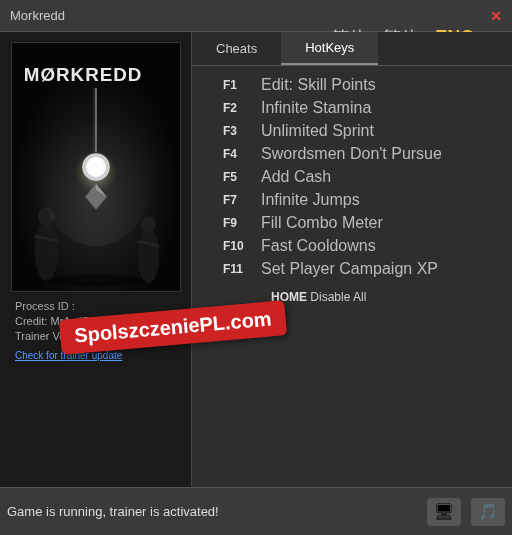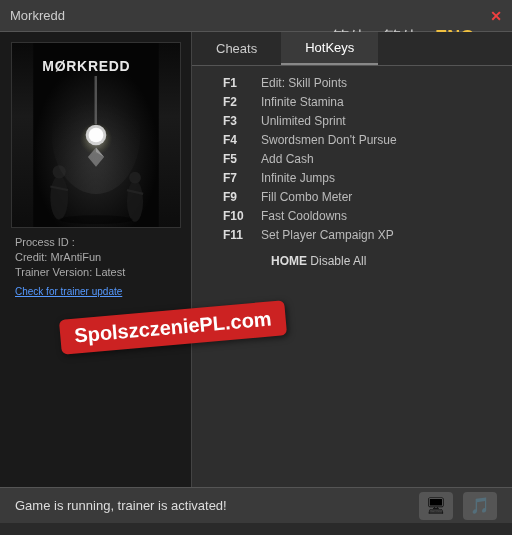--- a/index.html
+++ b/index.html
@@ -68,21 +68,21 @@
       display: flex;
       flex-direction: column;
       align-items: center;
       padding: 10px;
       border-right: 1px solid #444;
       position: relative;
     }
 
     .game-image {
       width: 170px;
-      height: 186px;
+      height: 250px;
       background: linear-gradient(180deg, #0a0a0a 0%, #1a1a1a 40%, #0d0d0d 100%);
       display: flex;
       align-items: center;
       justify-content: center;
       position: relative;
       overflow: hidden;
       border: 1px solid #333;
     }
 
     
@@ -151,42 +151,42 @@
       font-size: 12px;
     }
     .hotkey-key {
       min-width: 38px;
       color: #ddd;
       font-weight: bold;
       font-size: 12px;
     }
     .hotkey-desc {
       color: #bbb;
-      font-size: 12px;
+      font-size: 16px;
     }
 
     .disable-all {
       margin-top: 8px;
       color: #ccc;
       font-size: 12px;
     }
     .disable-key {
       font-weight: bold;
       color: #ddd;
       padding-left: 48px;
     }
 
     
     .status-bar {
       display: flex;
       align-items: center;
       justify-content: space-between;
       background: #3a3a3a;
-      height: 36px;
-      padding: 0 15px;
+      height: 48px;
+      padding: 0 7px;
       border-top: 1px solid #555;
     }
     .status-text {
       color: #ddd;
       font-size: 13px;
     }
     .status-icons {
       display: flex;
       gap: 10px;
     }

